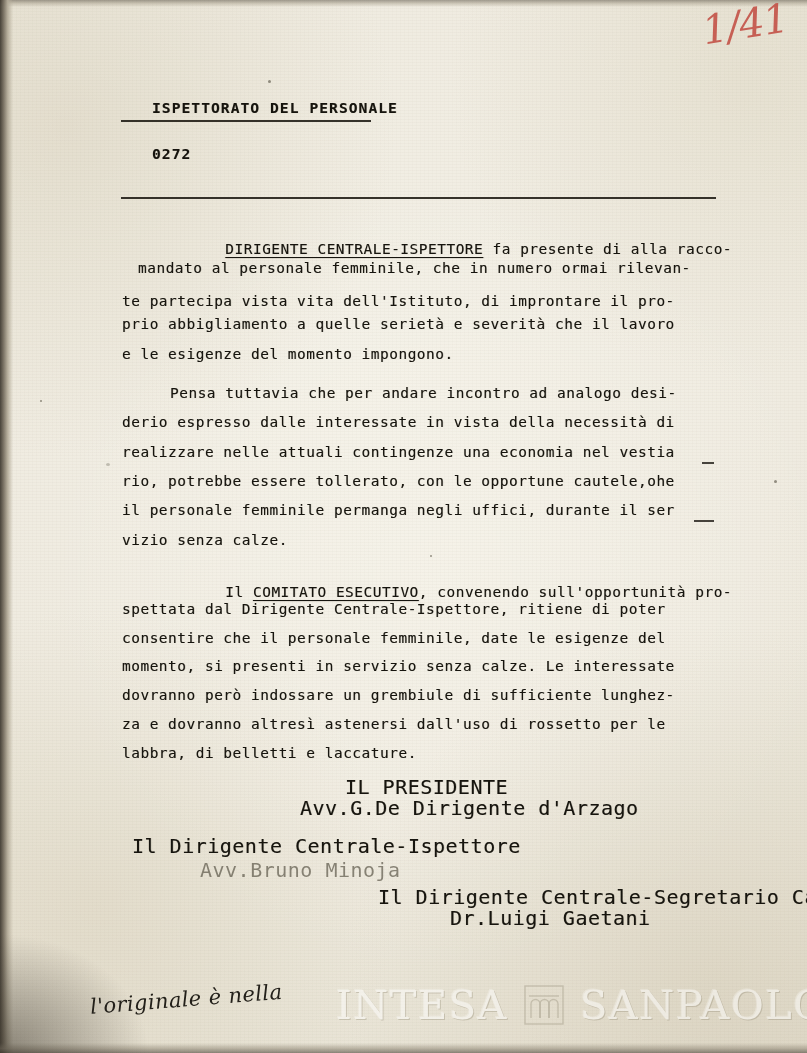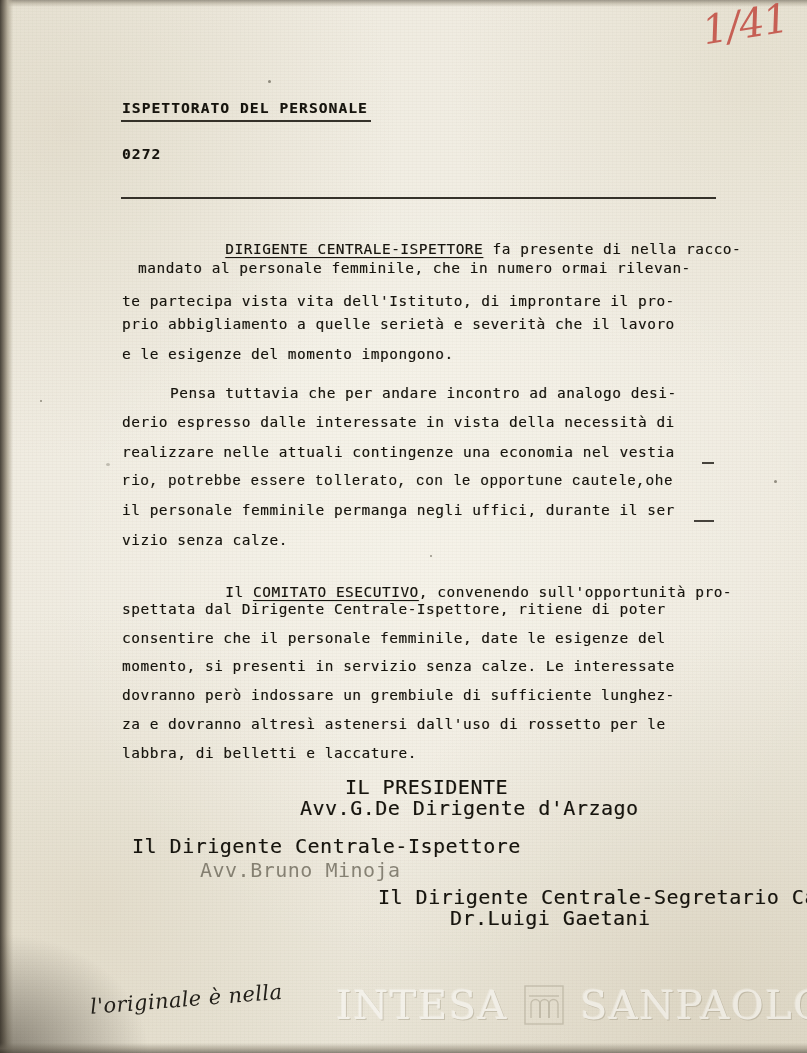--- a/index.html
+++ b/index.html
@@ -83,20 +83,21 @@
     font-size: 14.4px;
     letter-spacing: 0.55px;
     line-height: 1;
     color: #16140e;
     text-shadow: 0.4px 0.3px 0 rgba(40,36,26,0.30), -0.3px 0.2px 0 rgba(60,54,40,0.16);
   }
   .ln.hdr {
     font-size: 14.6px;
     letter-spacing: 1.05px;
     font-weight: 700;
+    margin-left: 30px;
   }
   .ln.sig {
     font-size: 20px;
     letter-spacing: 0.5px;
   }
   .ln.faint {
     color: #4a4537;
     opacity: 0.62;
     text-shadow: none;
   }
@@ -194,32 +195,32 @@
   <div class="typed">
 
     <div class="ln hdr" style="left:122px; top:101px;">ISPETTORATO DEL PERSONALE</div>
     <div class="rule" style="left:121px; top:120px; width:250px;"></div>
 
     <div class="ln hdr" style="left:122px; top:147px;">0272</div>
 
     <div class="rule" style="left:121px; top:197px; width:595px;"></div>
 
     <div class="ln" style="left:170px; top:228px;">
-      <span class="u">DIRIGENTE CENTRALE-ISPETTORE</span><span> fa presente di nella racco-</span>
+      <span class="u">DIRIGENTE CENTRALE-ISPETTORE</span><span> fa presente di alla racco-</span>
     </div>
     <div class="ln" style="left:138px; top:261px;">mandato al personale femminile, che in numero ormai rilevan-</div>
     <div class="ln" style="left:122px; top:294px;">te partecipa vista vita dell'Istituto, di improntare il pro-</div>
     <div class="ln" style="left:122px; top:347px;">e le esigenze del momento impongono.</div>
     <div class="ln" style="left:122px; top:317px;">prio abbigliamento a quelle serietà e severità che il lavoro</div>
 
     <div class="ln" style="left:170px; top:386px;">Pensa tuttavia che per andare incontro ad analogo desi-</div>
     <div class="ln" style="left:122px; top:415px;">derio espresso dalle interessate in vista della necessità di</div>
     <div class="ln" style="left:122px; top:445px;">realizzare nelle attuali contingenze una economia nel vestia</div>
     <div class="rule thin" style="left:702px; top:462px; width:12px; height:1.6px;"></div>
-    <div class="ln" style="left:122px; top:474px;font-family:Liberation Mono, monospace;">rio, potrebbe essere tollerato, con le opportune cautele,ohe</div>
+    <div class="ln" style="left:122px; top:474px;">rio, potrebbe essere tollerato, con le opportune cautele,ohe</div>
     <div class="ln" style="left:122px; top:503px;">il personale femminile permanga negli uffici, durante il ser</div>
     <div class="rule thin" style="left:694px; top:520px; width:20px; height:1.6px;"></div>
     <div class="ln" style="left:122px; top:533px;text-align:center;">vizio senza calze.</div>
 
     <div class="ln" style="left:170px; top:571px;">
       <span>Il </span><span class="u">COMITATO ESECUTIVO</span><span>, convenendo sull'opportunità pro-</span>
     </div>
     <div class="ln" style="left:122px; top:602px;">spettata dal Dirigente Centrale-Ispettore, ritiene di poter</div>
     <div class="ln" style="left:122px; top:631px;">consentire che il personale femminile, date le esigenze del</div>
     <div class="ln" style="left:122px; top:659px;">momento, si presenti in servizio senza calze. Le interessate</div>

